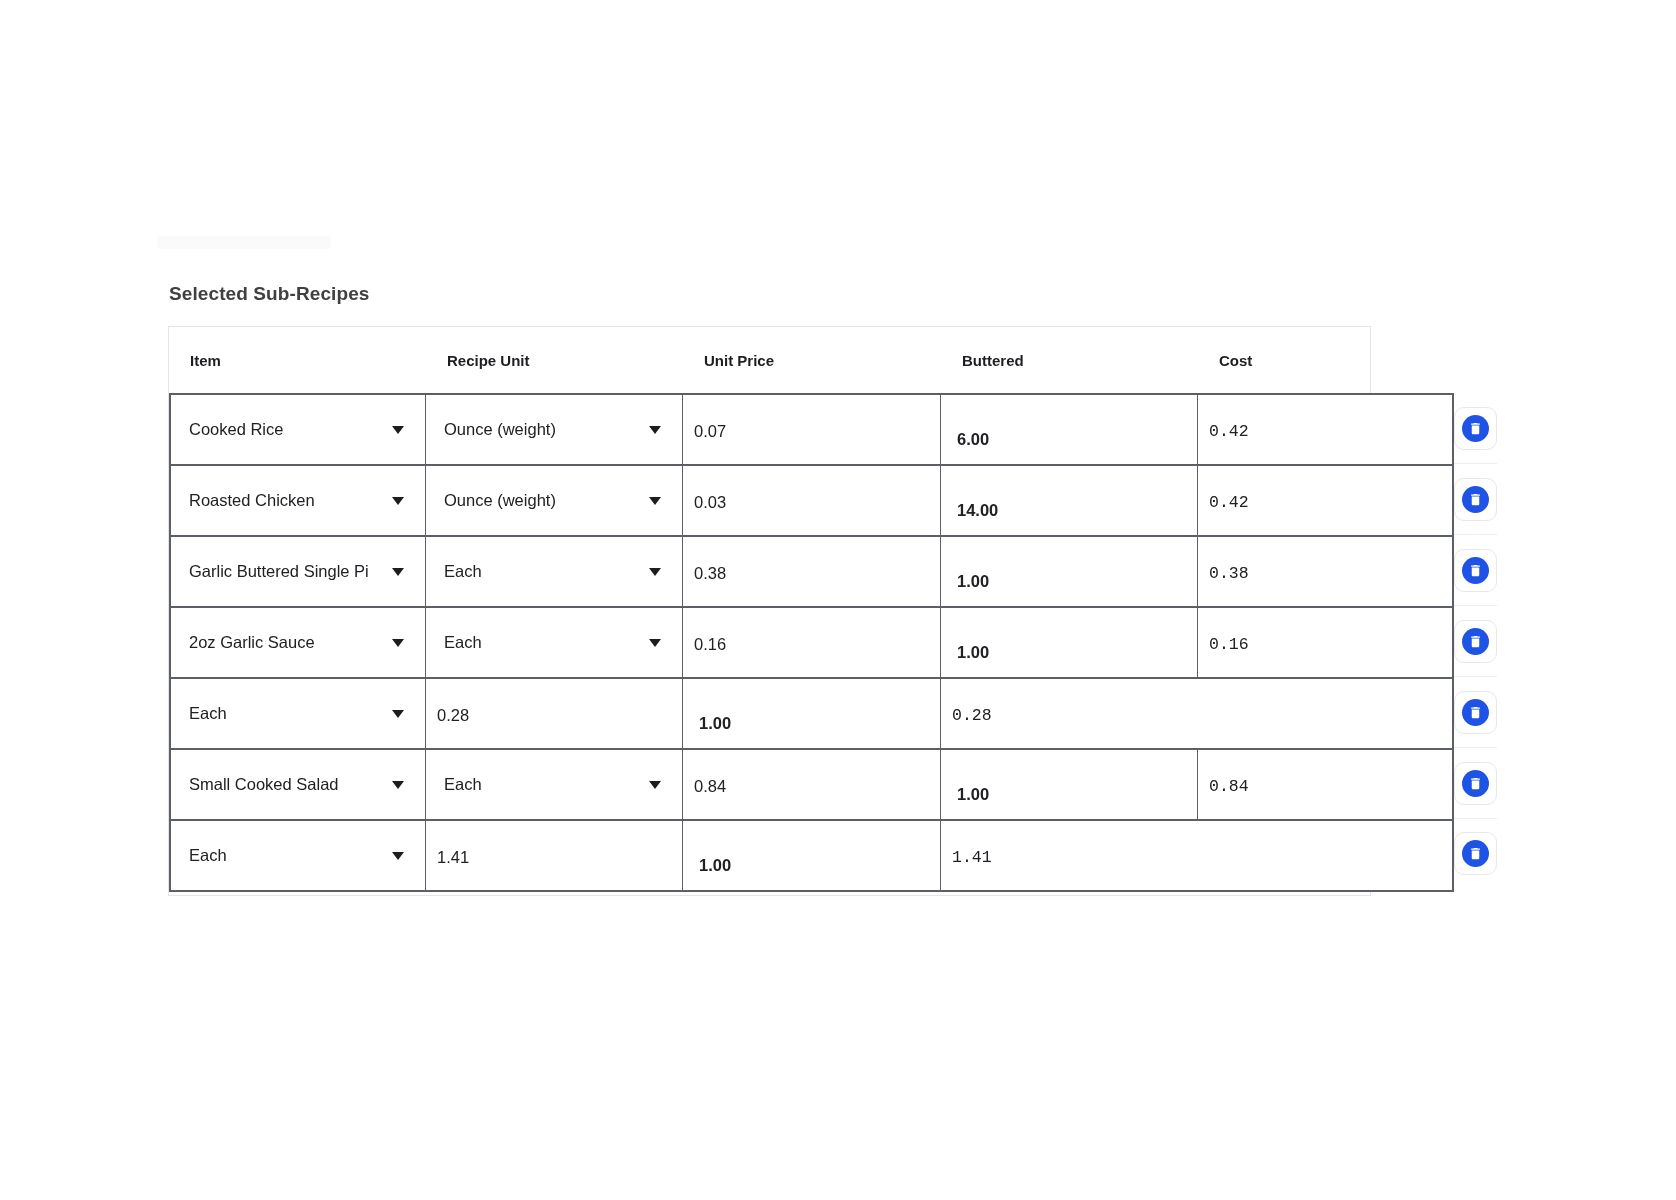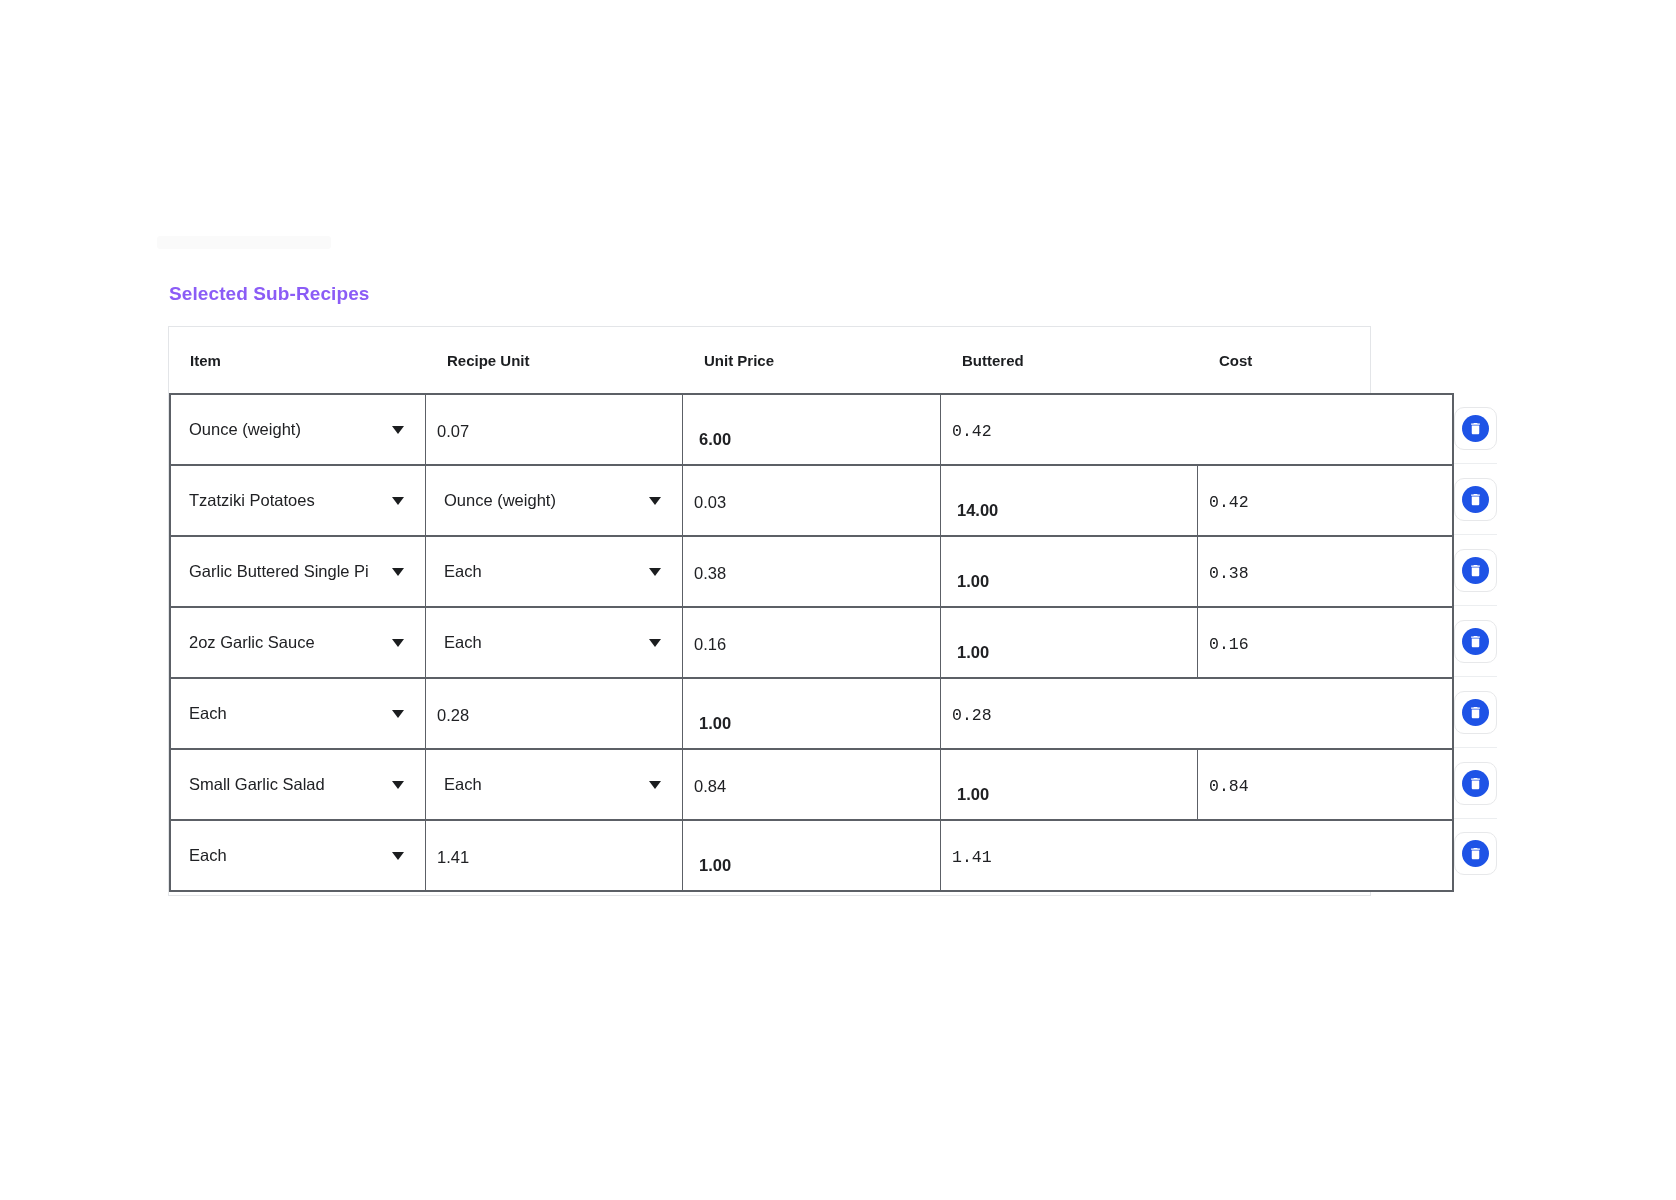--- a/index.html
+++ b/index.html
@@ -6,21 +6,21 @@
   body{
     width:1676px;height:1200px;position:relative;background:#ffffff;
     font-family:"Liberation Sans", sans-serif;color:#202124;overflow:hidden;
   }
   .skeleton-bar{position:absolute;border-radius:3px;}
   #skeleton-top{left:157px;top:236px;width:174px;height:13px;background:#fafafa;}
   #skeleton-bottom{left:264px;top:861px;width:62px;height:14px;background:#f8f8f8;border-radius:7px;}
 
   .page-title{
     position:absolute;left:169px;top:283px;
-    font-size:19px;font-weight:700;color:#8b5cf6;letter-spacing:.1px;
+    font-size:19px;font-weight:700;color:#404040;letter-spacing:.1px;
   }
 
   .recipes-table{
     position:absolute;left:168px;top:326px;
     width:1203px;box-sizing:border-box;
     border:1px solid #e3e5e8;background:#ffffff;
     padding-bottom:3px;
   }
 
   
@@ -103,37 +103,41 @@
     <div class="th">Recipe Unit</div>
     <div class="th">Unit Price</div>
     <div class="th">Buttered</div>
     <div class="th">Cost</div>
     <div class="th"></div>
   </div>
   <div class="tbody">
     <div class="grid-wrap" id="grid-rows">
   <div class="grid-row">
     <div class="cell select">
+      <span class="cell-text">Cooked Rice</span>
+      <span class="caret"></span>
+    </div>
+    <div class="cell select">
       <span class="cell-text">Ounce (weight)</span>
       <span class="caret"></span>
     </div>
     <div class="cell price">
       <span class="cell-text">0.07</span>
     </div>
     <div class="cell qty">
       <span class="cell-text">6.00</span>
     </div>
     <div class="cell cost">
       <span class="cell-text">0.42</span>
     </div>
   </div>
 
   <div class="grid-row">
     <div class="cell select">
-      <span class="cell-text">Tzatziki Potatoes</span>
+      <span class="cell-text">Roasted Chicken</span>
       <span class="caret"></span>
     </div>
     <div class="cell select">
       <span class="cell-text">Ounce (weight)</span>
       <span class="caret"></span>
     </div>
     <div class="cell price">
       <span class="cell-text">0.03</span>
     </div>
     <div class="cell qty">
@@ -195,21 +199,21 @@
     <div class="cell qty">
       <span class="cell-text">1.00</span>
     </div>
     <div class="cell cost">
       <span class="cell-text">0.28</span>
     </div>
   </div>
 
   <div class="grid-row">
     <div class="cell select">
-      <span class="cell-text">Small Garlic Salad</span>
+      <span class="cell-text">Small Cooked Salad</span>
       <span class="caret"></span>
     </div>
     <div class="cell select">
       <span class="cell-text">Each</span>
       <span class="caret"></span>
     </div>
     <div class="cell price">
       <span class="cell-text">0.84</span>
     </div>
     <div class="cell qty">

